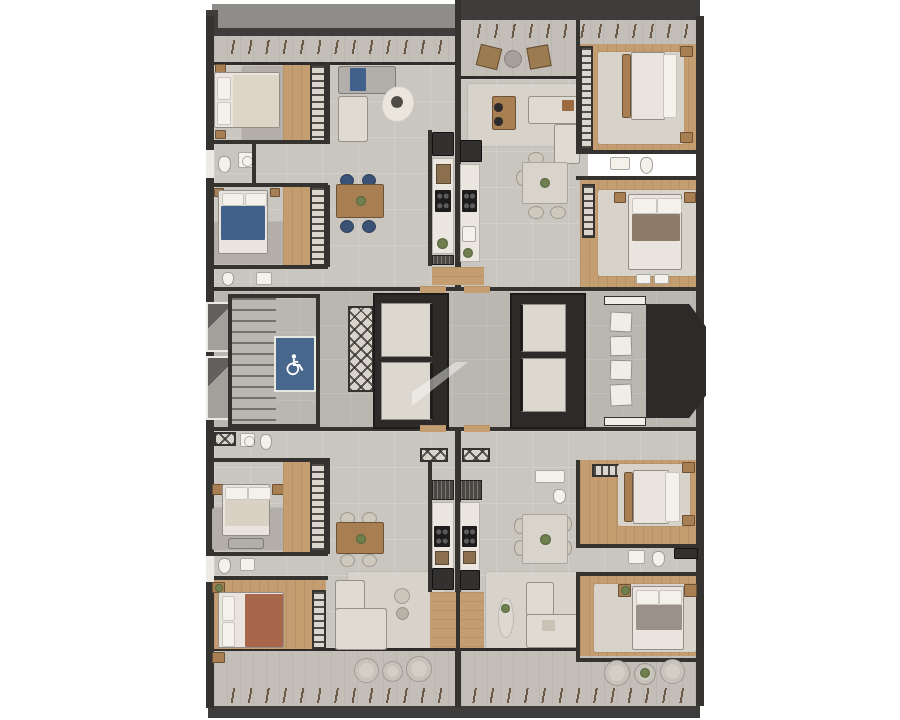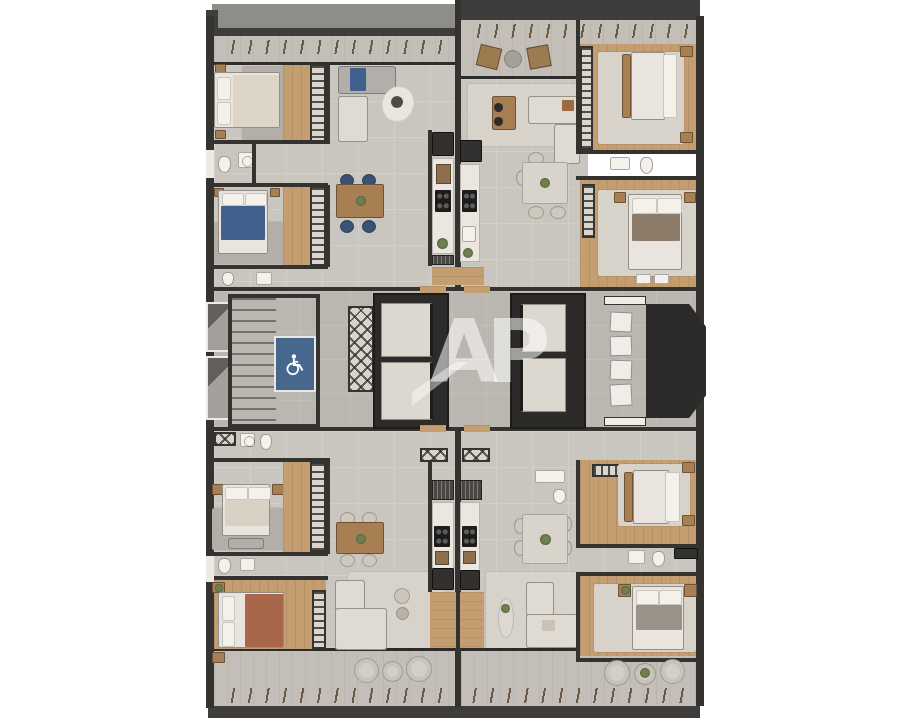--- a/index.html
+++ b/index.html
@@ -223,21 +223,20 @@
   <div class="f ac" style="left:412px;top:360px;width:22px;height:20px;transform:rotate(2deg)"></div>
   <div class="f ac" style="left:412px;top:384px;width:22px;height:22px;transform:rotate(-3deg)"></div>
   <div class="f" style="left:406px;top:417px;width:42px;height:9px;background:#f0ede7;border:1px solid #35332f"></div>
   <div class="f" style="left:448px;top:304px;width:60px;height:114px;background:var(--wall-dark,#2c2b29);clip-path:polygon(0 0,72% 0,100% 20%,100% 80%,72% 100%,0 100%)"></div>
 
   <div class="f woodv" style="left:222px;top:286px;width:26px;height:7px"></div>
   <div class="f woodv" style="left:266px;top:286px;width:26px;height:7px"></div>
   <div class="f woodv" style="left:222px;top:425px;width:26px;height:7px"></div>
   <div class="f woodv" style="left:266px;top:425px;width:26px;height:7px"></div>
 
-  <div class="f wm" style="left:232px;top:308px">AP</div>
   <div class="f wmsw" style="left:214px;top:362px;width:56px;height:44px"></div>
 
   <div class="f xh" style="left:16px;top:432px;width:22px;height:14px"></div>
   <div class="f fix" style="left:42px;top:433px;width:15px;height:14px">
         <div class="circ" style="position:absolute;left:3px;top:2px;width:9px;height:9px;border:1px solid rgba(0,0,0,.3)"></div>
       </div>
   <div class="f wc" style="left:62px;top:434px;width:12px;height:16px"></div>
   <div class="f wall" style="left:16px;top:458px;width:114px;height:4px"></div>
 
   <div class="f rug" style="left:14px;top:508px;width:84px;height:42px;background:#b3afa8"></div>

